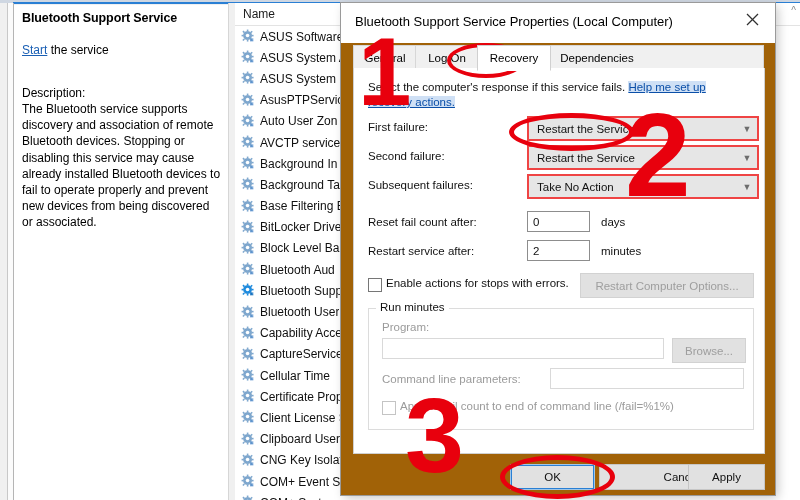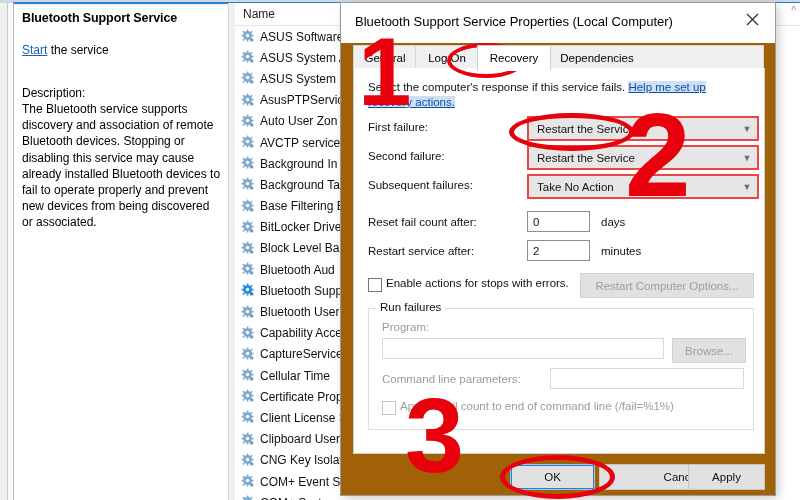--- a/index.html
+++ b/index.html
@@ -738,21 +738,21 @@
 
     <div class="lbl" style="left:14px;top:177px;">Restart service after:</div>
     <div class="txtbox" style="left:173px;top:172px;width:63px;">2</div>
     <div class="lbl" style="left:247px;top:177px;">minutes</div>
 
     <div class="cbx" style="left:14px;top:210px;"></div>
     <div class="lbl" style="left:32px;top:209px;">Enable actions for stops with errors.</div>
     <div class="btn dim" style="left:226px;top:205px;width:172px;height:23px;">Restart Computer Options...</div>
 
     <div id="grp-run"></div>
-    <div id="grp-run-legend">Run failures</div>
+    <div id="grp-run-legend">Run minutes</div>
 
     <div class="lbl dim" style="left:28px;top:253px;">Program:</div>
     <div class="txtbox dim" style="left:28px;top:270px;width:282px;"></div>
     <div class="btn dim" style="left:318px;top:270px;width:72px;height:23px;">Browse...</div>
 
     <div class="lbl dim" style="left:28px;top:305px;">Command line parameters:</div>
     <div class="txtbox dim" style="left:196px;top:300px;width:194px;"></div>
 
     <div class="cbx dim" style="left:28px;top:333px;"></div>
     <div class="lbl dim" style="left:46px;top:332px;">Append fail count to end of command line (/fail=%1%)</div>

